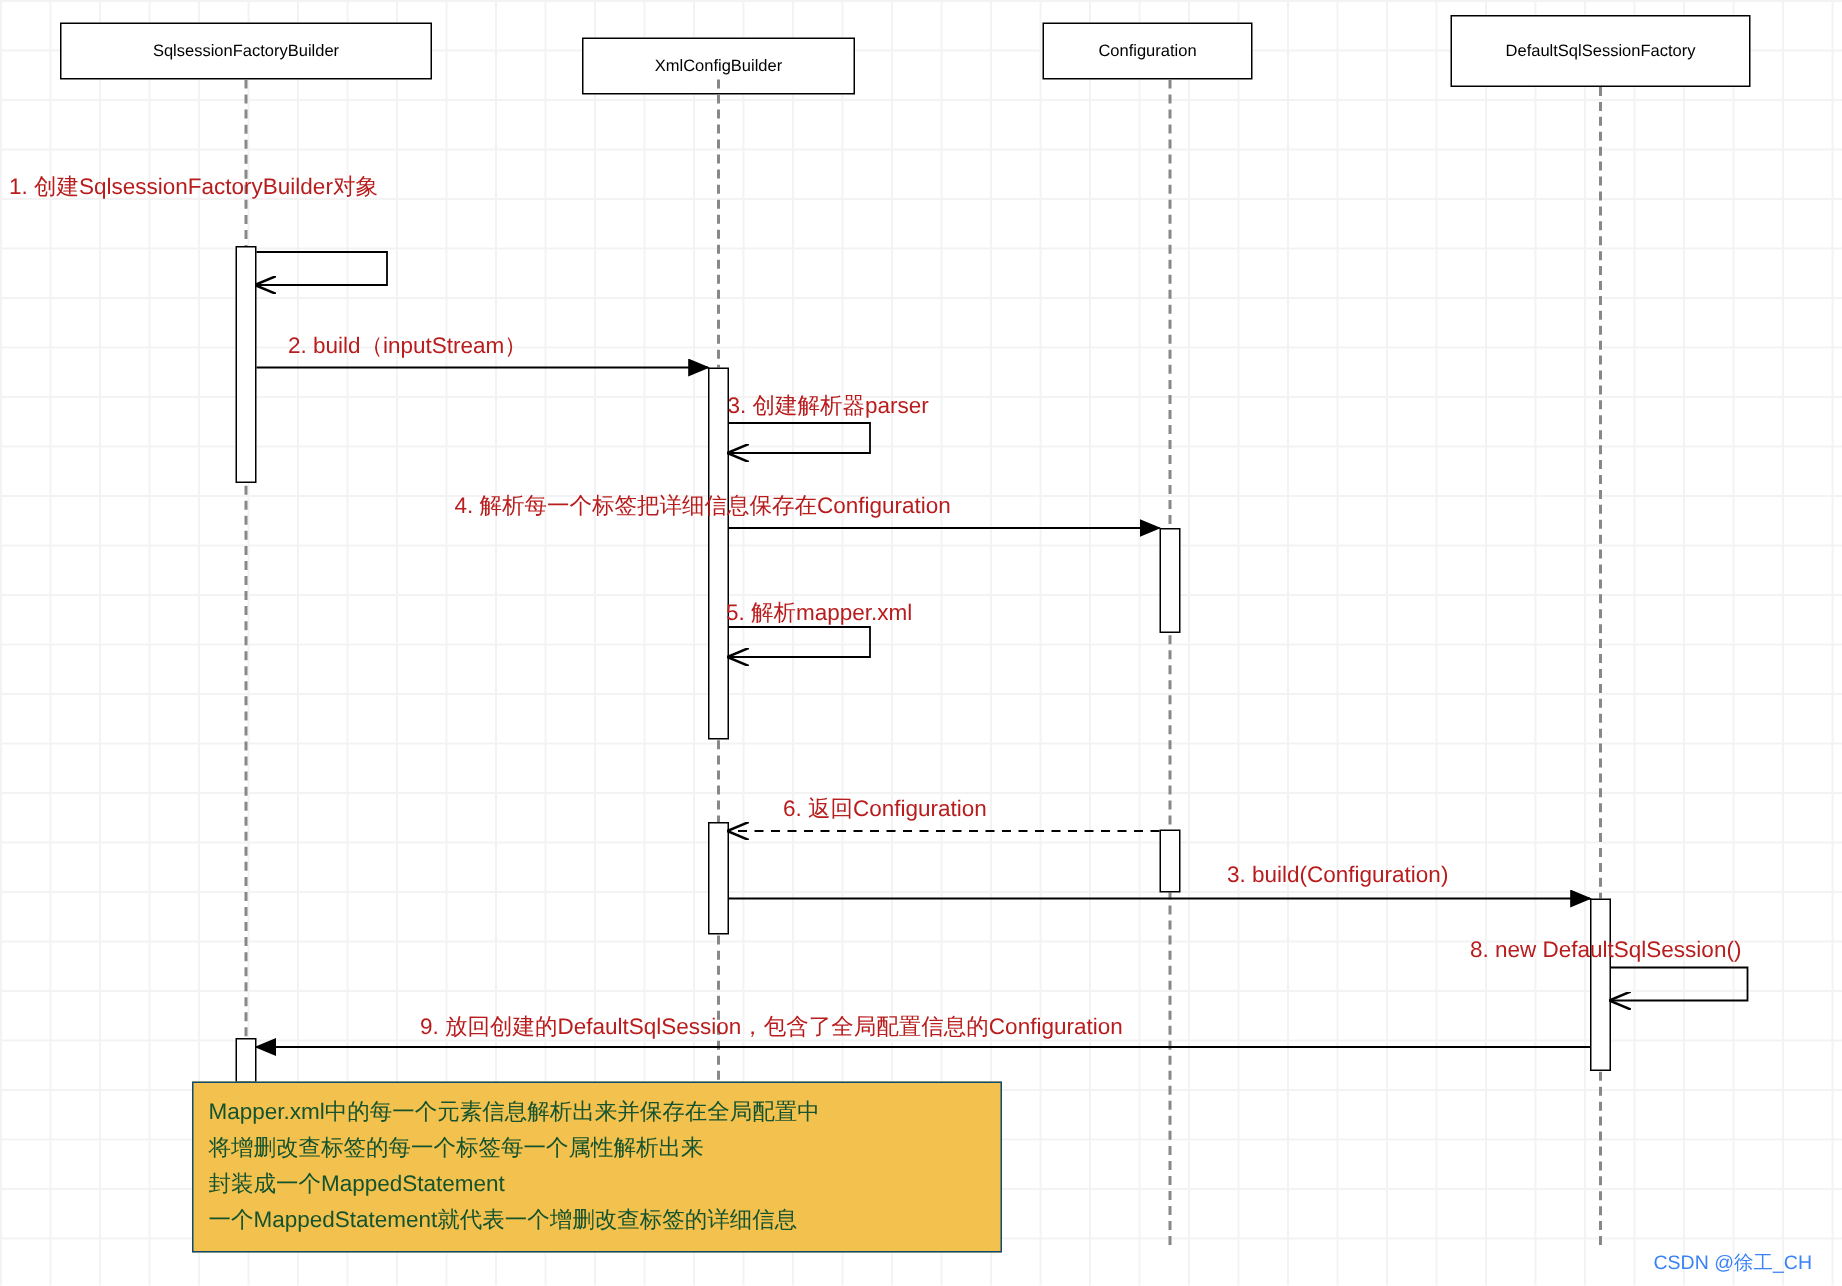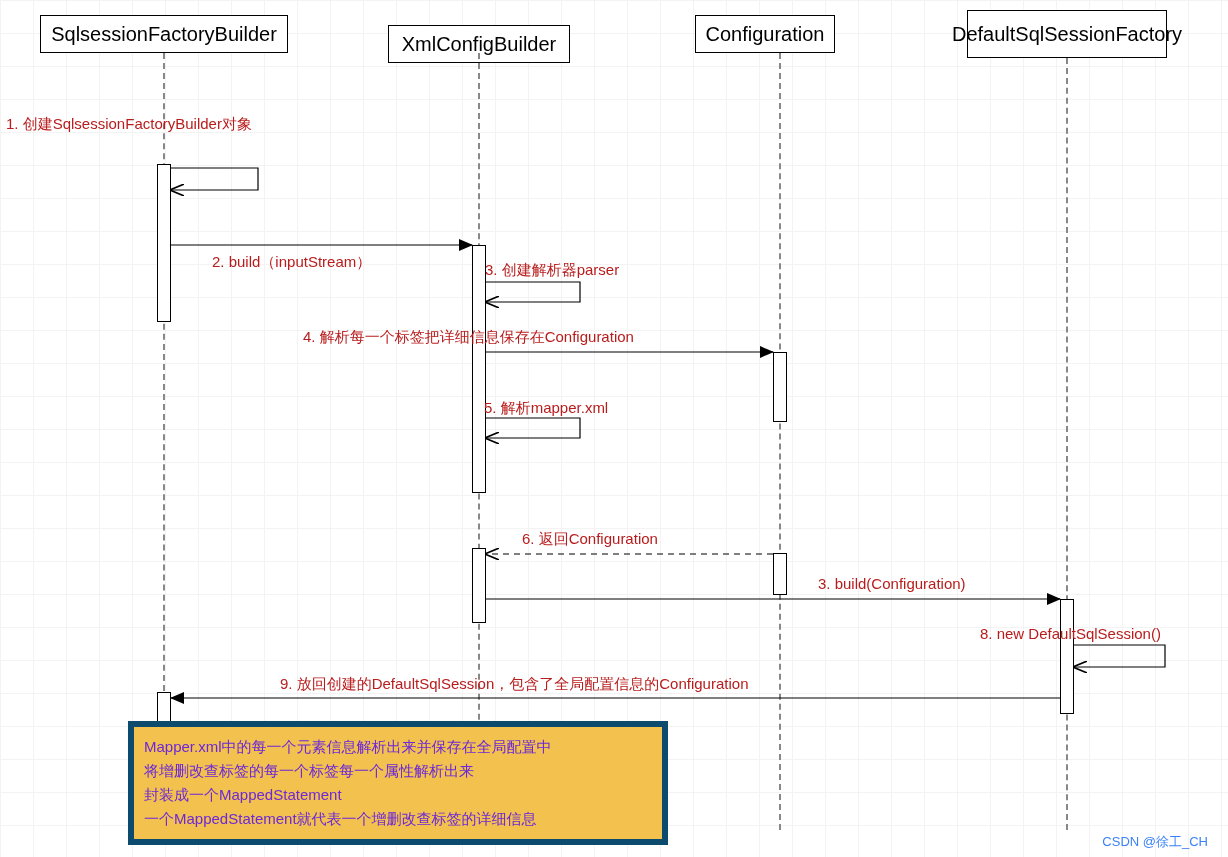--- a/index.html
+++ b/index.html
@@ -13,21 +13,21 @@
     background-image:
       linear-gradient(#f3f3f3 1px, transparent 1px),
       linear-gradient(90deg, #f3f3f3 1px, transparent 1px);
     background-size: 33px 33px;
   }
   .lifeline-box {
     position: absolute;
     background: #fff;
     border: 1px solid #000;
     text-align: center;
-    font-size: 20px;
+    font-size: 11px;
     display: flex;
     align-items: center;
     justify-content: center;
     padding: 4px 6px;
   }
   .lifeline-dash {
     position: absolute;
     border-left: 2px dashed #888;
   }
   .activation {
@@ -38,23 +38,23 @@
   }
   .label {
     position: absolute;
     font-size: 15px;
     color: #b91c1c;
     white-space: nowrap;
   }
   .note-box {
     position: absolute;
     background: #f2c14e;
-    border: 6px solid #0c4a6e;
+    border: 1px solid #0c4a6e;
     font-size: 15px;
-    color: #6d28d9;
+    color: #14532d;
     padding: 8px 10px;
     line-height: 1.6;
   }
   .watermark {
     position: absolute;
     right: 20px;
     bottom: 6px;
     color: #3b82f6;
     font-size: 13px;
   }
@@ -83,21 +83,21 @@
 
 <div class="activation" style="left:157px; top:164px; height:158px;"></div>
 <div class="activation" style="left:472px; top:245px; height:248px;"></div>
 <div class="activation" style="left:773px; top:352px; height:70px;"></div>
 <div class="activation" style="left:472px; top:548px; height:75px;"></div>
 <div class="activation" style="left:773px; top:553px; height:42px;"></div>
 <div class="activation" style="left:1060px; top:599px; height:115px;"></div>
 <div class="activation" style="left:157px; top:692px; height:30px;"></div>
 
 <div class="label" style="left:6px; top:115px;">1. 创建SqlsessionFactoryBuilder对象</div>
-<div class="label" style="left:212px; top:221px;margin-top:32px;">2. build（inputStream）</div>
+<div class="label" style="left:192px; top:221px;">2. build（inputStream）</div>
 <div class="label" style="left:485px; top:261px;">3. 创建解析器parser</div>
 <div class="label" style="left:303px; top:328px;">4. 解析每一个标签把详细信息保存在Configuration</div>
 <div class="label" style="left:484px; top:399px;">5. 解析mapper.xml</div>
 <div class="label" style="left:522px; top:530px;">6. 返回Configuration</div>
 <div class="label" style="left:818px; top:575px;">3. build(Configuration)</div>
 <div class="label" style="left:980px; top:625px;">8. new DefaultSqlSession()</div>
 <div class="label" style="left:280px; top:675px;">9. 放回创建的DefaultSqlSession，包含了全局配置信息的Configuration</div>
 
 <div class="note-box" style="left:128px; top:721px; width:540px;">
   <div>Mapper.xml中的每一个元素信息解析出来并保存在全局配置中</div>

